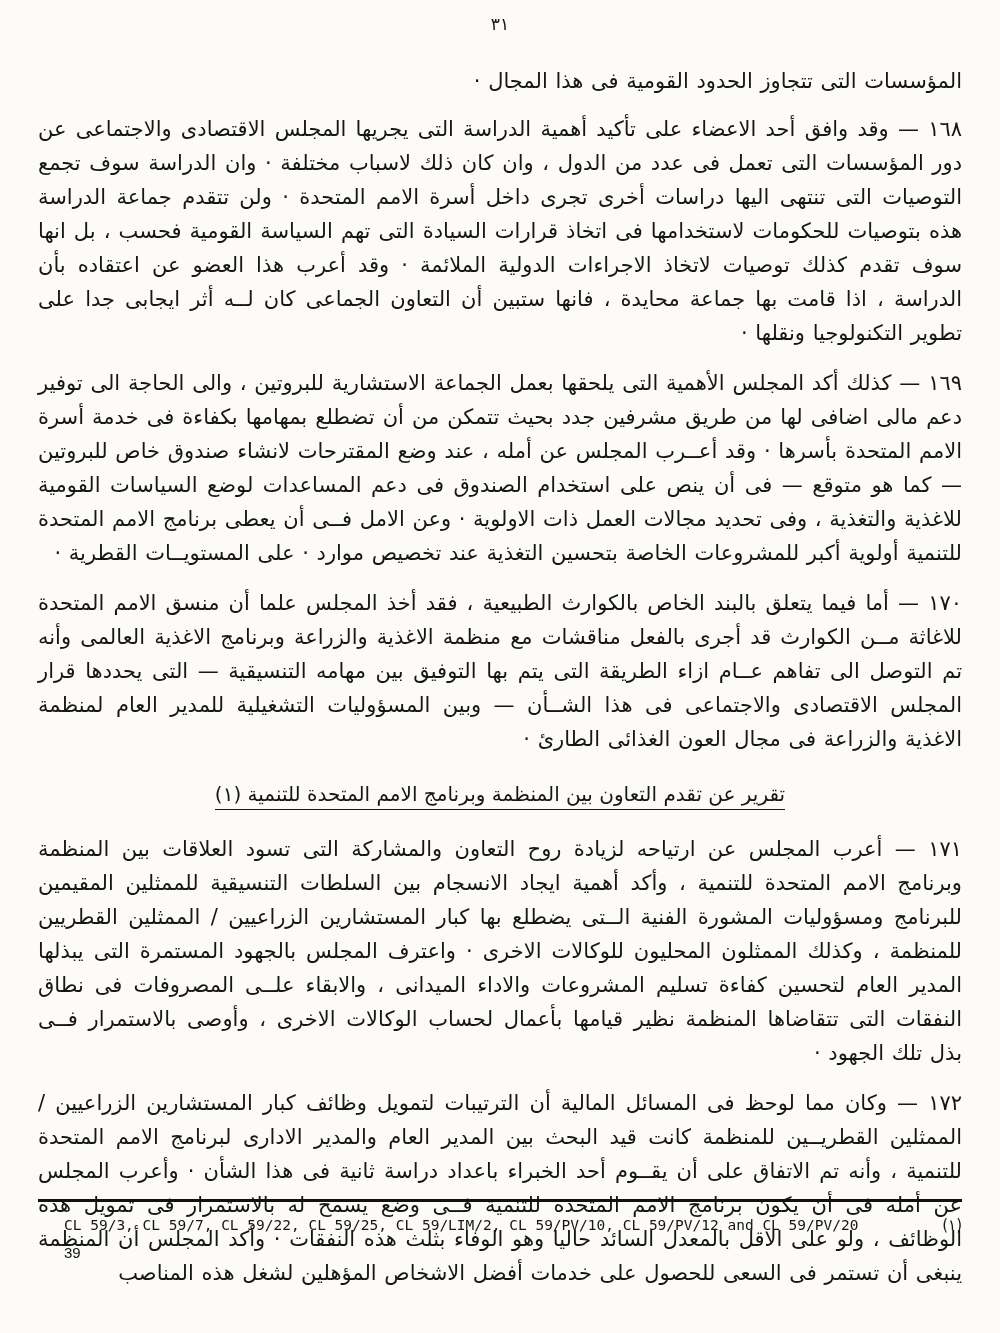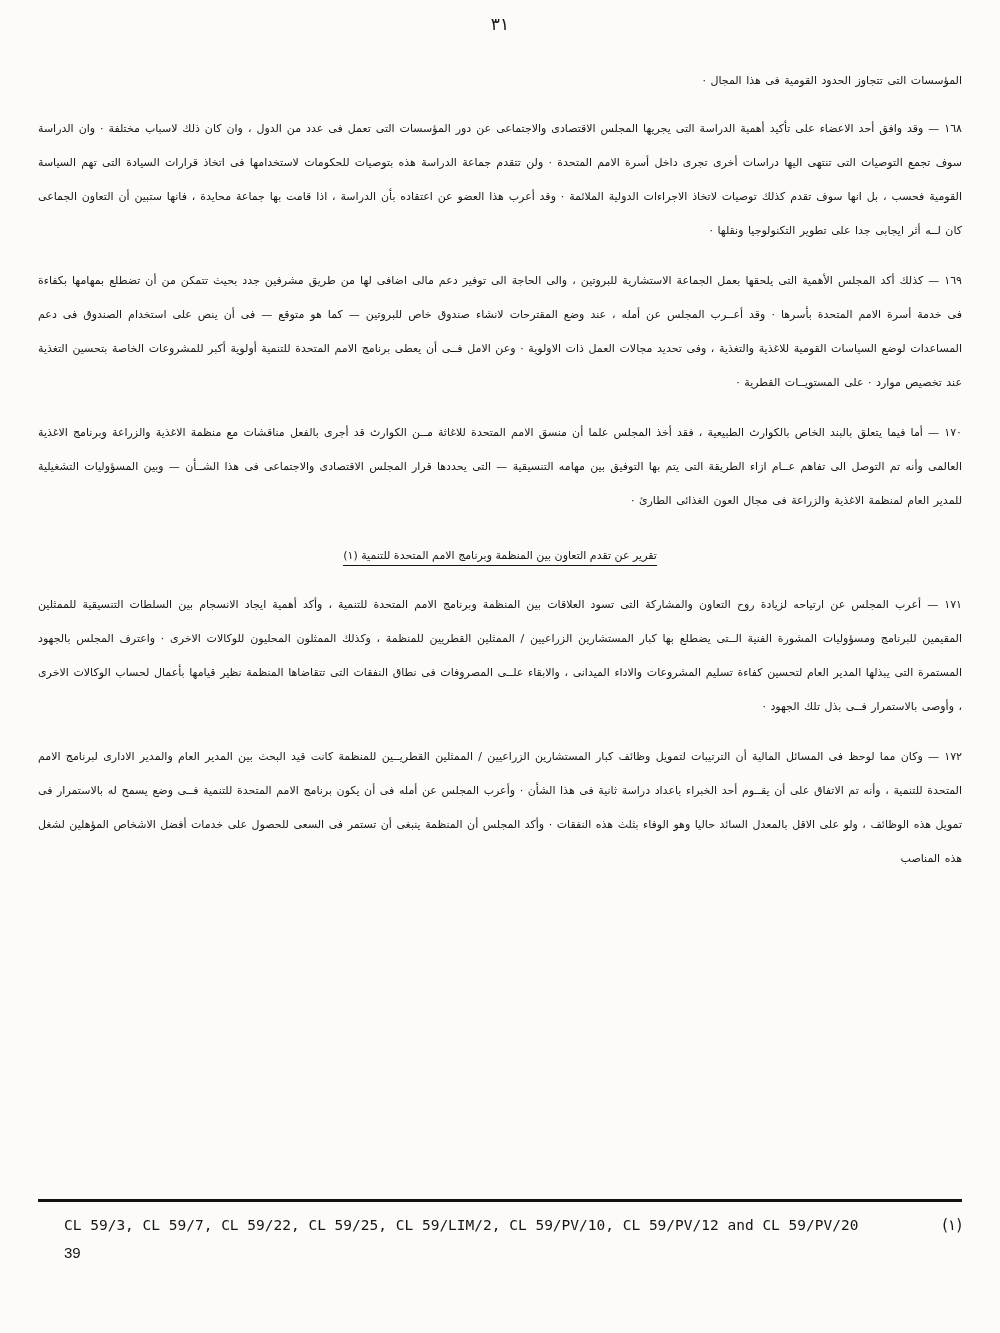--- a/index.html
+++ b/index.html
@@ -26,37 +26,37 @@
     margin-bottom: 30px;
   }
   .body-text {
     direction: rtl;
     unicode-bidi: embed;
   }
   .para {
     direction: rtl;
     text-align: justify;
     text-justify: inter-word;
-    font-size: 11px;
+    font-size: 21px;
     line-height: 34px;
     margin: 12px 0 16px 0;
     word-spacing: 1px;
   }
   .para.intro {
     text-align: right;
     margin-bottom: 14px;
   }
   .section-heading-wrap {
     direction: rtl;
     text-align: center;
     margin: 26px 0 22px 0;
   }
   .section-heading {
     display: inline-block;
-    font-size: 11px;
+    font-size: 20px;
     border-bottom: 1px solid #161616;
     padding-bottom: 3px;
   }
   .footnote-block {
     position: absolute;
     left: 38px;
     right: 38px;
     bottom: 72px;
   }
   .footnote-rule {

